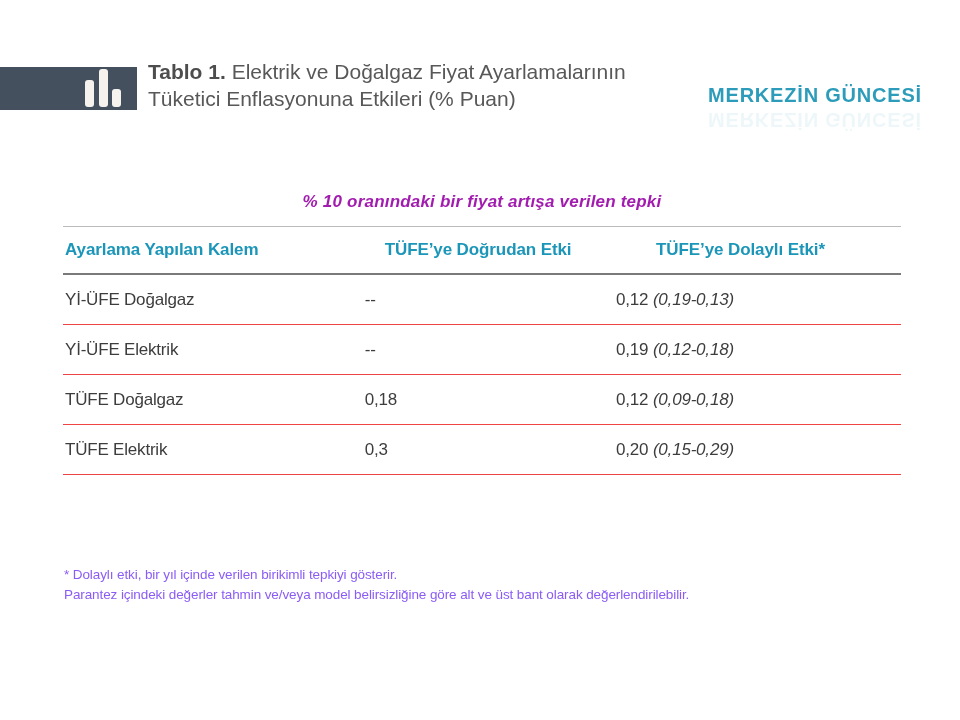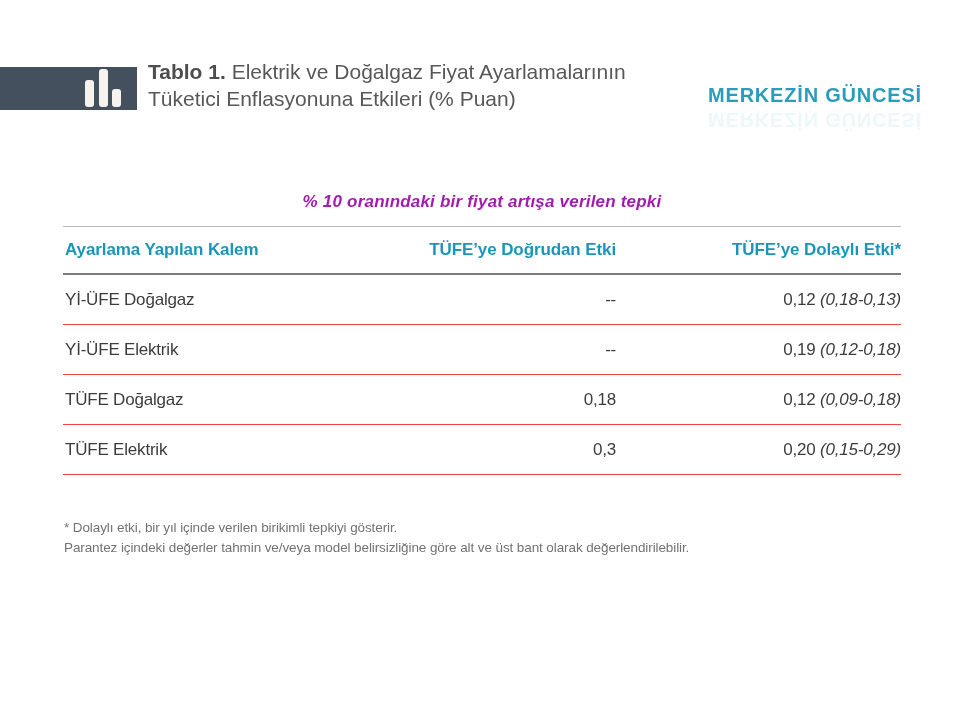--- a/index.html
+++ b/index.html
@@ -41,32 +41,32 @@
   }
 
   
   .data-table{
     position:absolute;left:63px;top:226px;width:838px;
     border-top:1px solid #bcbcbc;
   }
   .t-row{
     display:grid;grid-template-columns:36% 30% 34%;align-items:center;
   }
-  .t-row.header{height:46px;border-bottom:2px solid #7a7a7a;}
+  .t-row.header{height:46px;border-bottom:2px solid #7a7a7a;gap:20px;}
   .t-row.body{height:49px;border-bottom:1px solid #ef4444;}
   .t-cell{font-size:17px;color:#3d3d3d;letter-spacing:-0.2px;}
   .t-cell.c1{text-align:left;padding-left:2px;}
-  .t-cell.c2,.t-cell.c3{text-align:right;}
+  .t-cell.c2,.t-cell.c3{text-align:left;}
   .header .t-cell{color:#1b96b8;font-weight:bold;letter-spacing:-0.1px;}
   .range{font-style:italic;}
 
   
   .footnotes{
-    position:absolute;left:64px;top:518px;width:840px;
-    font-size:13.5px;line-height:20px;color:#737373;letter-spacing:-0.1px;
+    position:absolute;left:64px;top:565px;width:840px;
+    font-size:13.5px;line-height:20px;color:#8b5cf6;letter-spacing:-0.1px;
   }
 </style>
 </head>
 <body>
 
 <div class="slide">
 
   <div class="logo-block">
     <div class="logo-bars">
       <div class="bar bar-mid"></div>
@@ -91,21 +91,21 @@
   <div class="data-table">
     <div class="t-row header">
       <div class="t-cell c1">Ayarlama Yapılan Kalem</div>
       <div class="t-cell c2">TÜFE’ye Doğrudan Etki</div>
       <div class="t-cell c3">TÜFE’ye Dolaylı Etki*</div>
     </div>
 
     <div class="t-row body">
       <div class="t-cell c1">Yİ-ÜFE Doğalgaz</div>
       <div class="t-cell c2">--</div>
-      <div class="t-cell c3"><span>0,12</span> <span class="range">(0,18-0,13)</span></div>
+      <div class="t-cell c3"><span>0,12</span> <span class="range">(0,19-0,13)</span></div>
     </div>
 
     <div class="t-row body">
       <div class="t-cell c1">Yİ-ÜFE Elektrik</div>
       <div class="t-cell c2">--</div>
       <div class="t-cell c3"><span>0,19</span> <span class="range">(0,12-0,18)</span></div>
     </div>
 
     <div class="t-row body">
       <div class="t-cell c1">TÜFE Doğalgaz</div>

